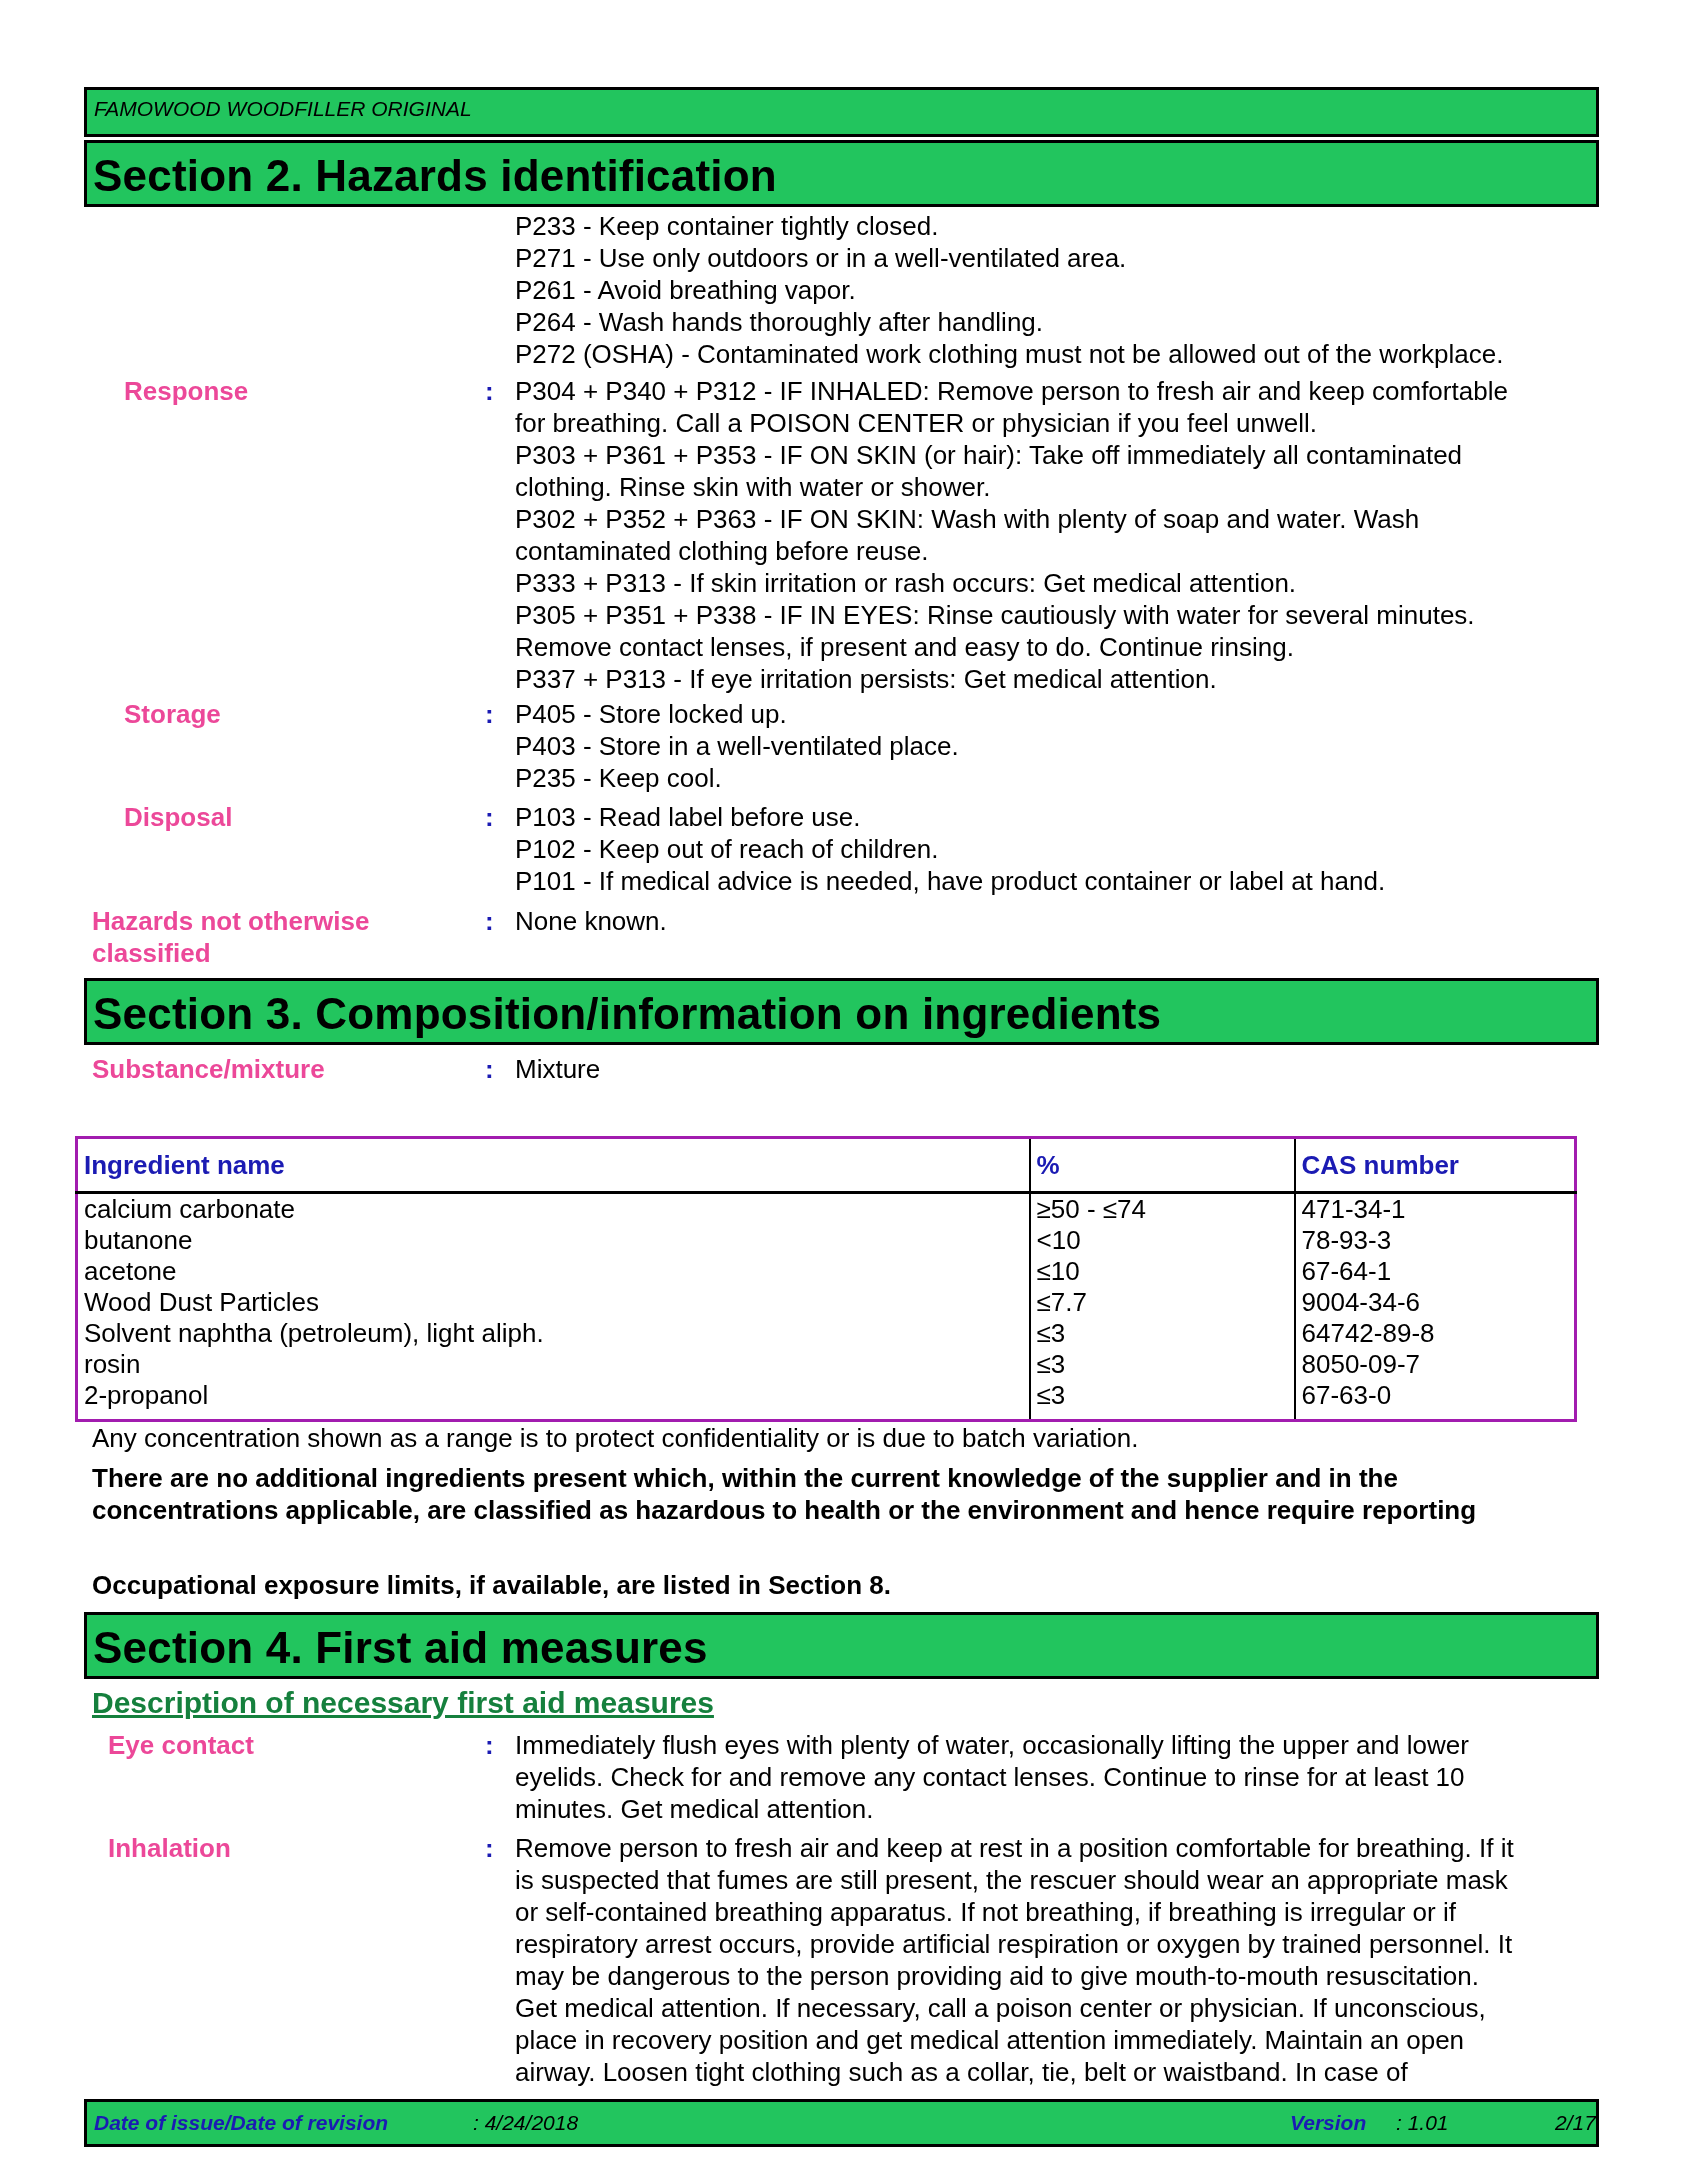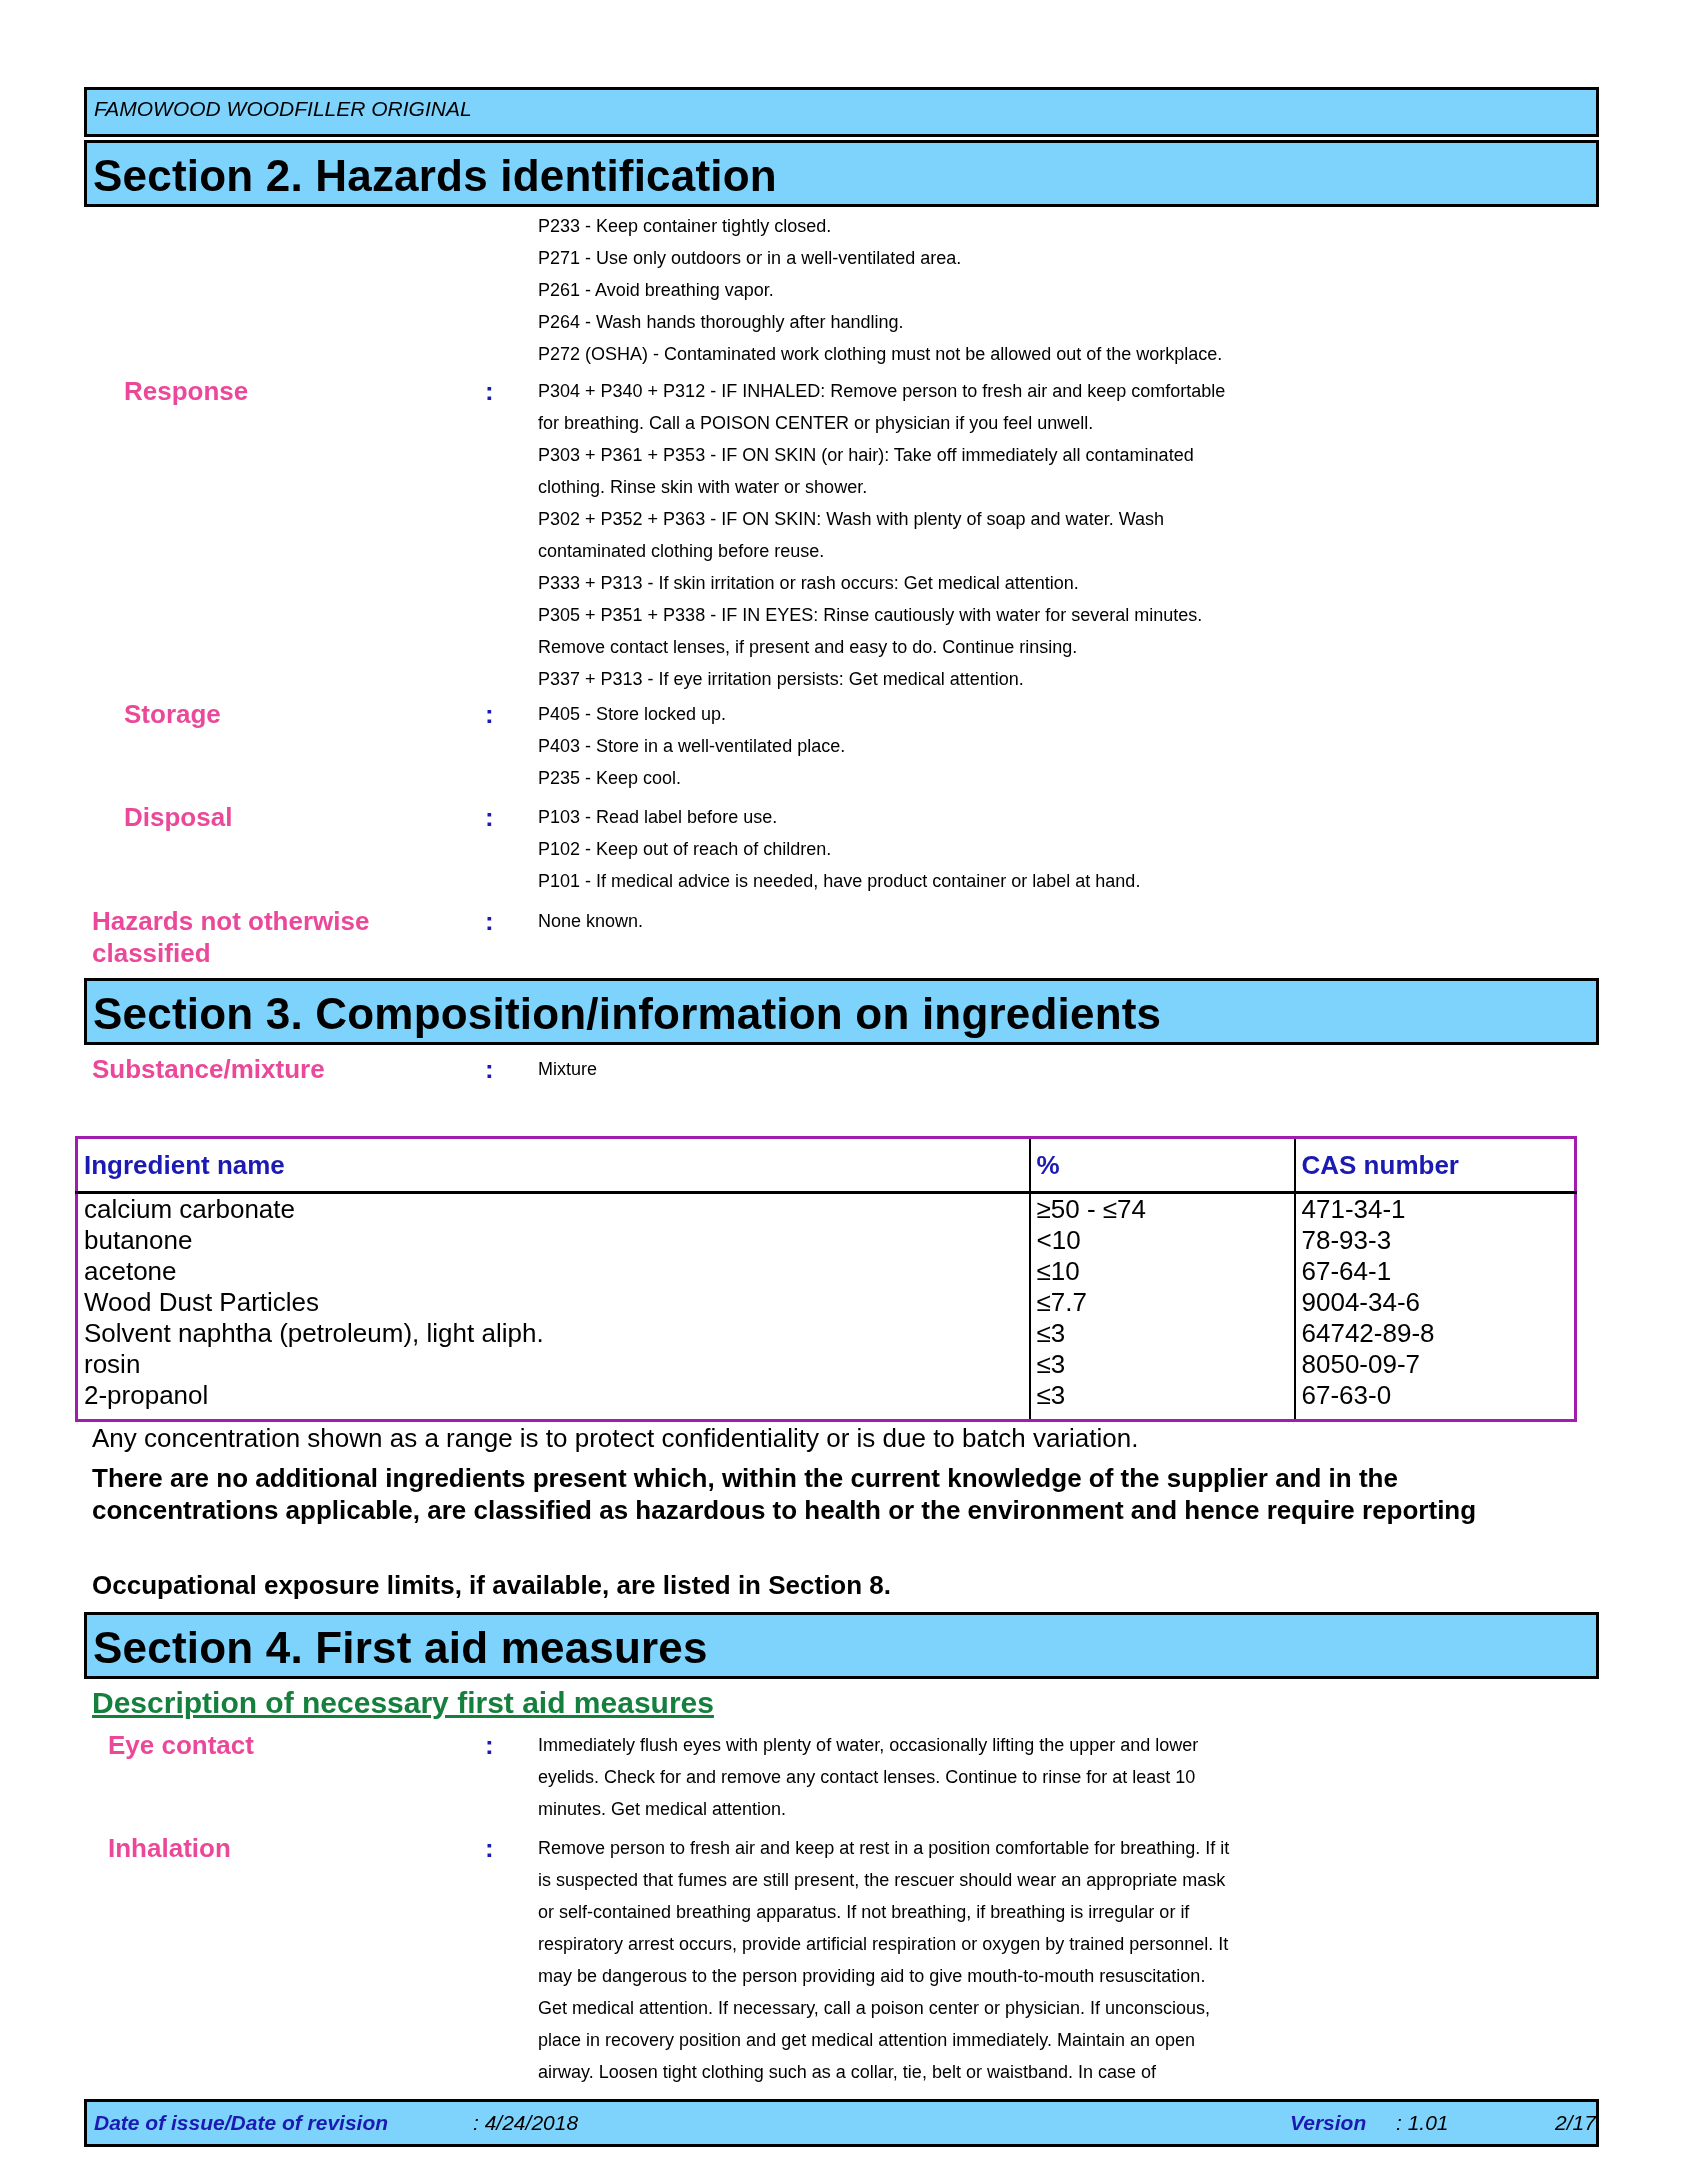--- a/index.html
+++ b/index.html
@@ -1,24 +1,24 @@
 <!DOCTYPE html>
 <html><head>
 <meta charset="utf-8">
 <style>
   html, body { margin:0; padding:0; background:#fff; }
   body { width:1683px; height:2178px; position:relative; font-family:"Liberation Sans", sans-serif; color:#000; overflow:hidden; }
-  .box { position:absolute; left:84px; width:1515px; border:3px solid #000; box-sizing:border-box; background:#7dd3fc; }
+  .box { position:absolute; left:84px; width:1515px; border:3px solid #000; box-sizing:border-box; background:#22c55e; }
   .hdr { top:87px; height:50px; }
   .hdr span { position:absolute; left:7px; top:7px; font-size:21px; font-style:italic; }
   .sec { height:67px; }
   .sec h2 { margin:0; position:absolute; left:6px; top:8px; font-size:44px; font-weight:bold; letter-spacing:0.2px; }
   .lbl { position:absolute; color:#ec4899; font-weight:bold; font-size:26px; line-height:32px; }
   .colon { position:absolute; left:485px; font-size:26px; color:#1b1bb3; font-weight:bold; line-height:32px; }
-  .txt { position:absolute; left:538px; width:1069px; font-size:18px; line-height:32px; }
+  .txt { position:absolute; left:515px; width:1069px; font-size:26px; line-height:32px; }
   .txt div { white-space:nowrap; }
   .para { position:absolute; left:92px; width:1495px; font-size:26px; line-height:32px; }
   .bold { font-weight:bold; }
   table.ing { position:absolute; left:75px; top:1136px; width:1502px; border-collapse:collapse; border:3px solid #a21caf; font-size:26px; }
   table.ing th { text-align:left; color:#1b1bb3; font-weight:bold; padding:6px 6px; height:40px; border-bottom:3px solid #000; border-left:2px solid #000; }
   table.ing td { padding:0 6px; line-height:31px; border-left:2px solid #000; vertical-align:top; }
   table.ing tr.first td { padding-top:0; }
   table.ing tr.last td { padding-bottom:8px;margin-top:40px; }
   .link { position:absolute; left:92px; top:1686px; color:#15803d; font-weight:bold; font-size:30px; text-decoration:underline; }
   .foot { top:2099px; height:48px; }

